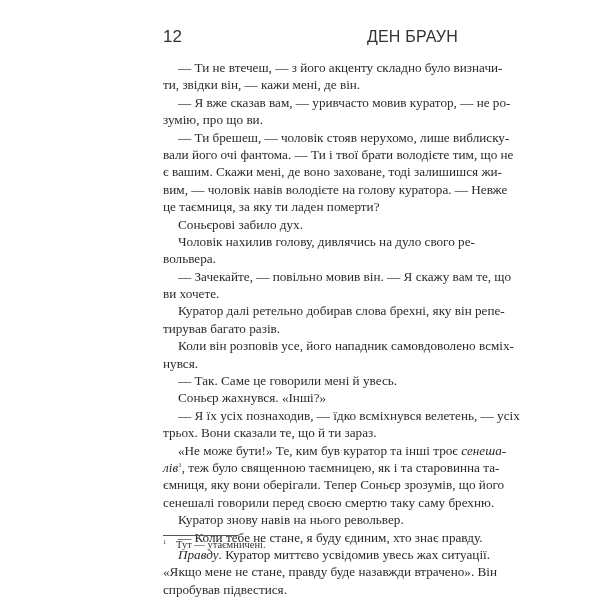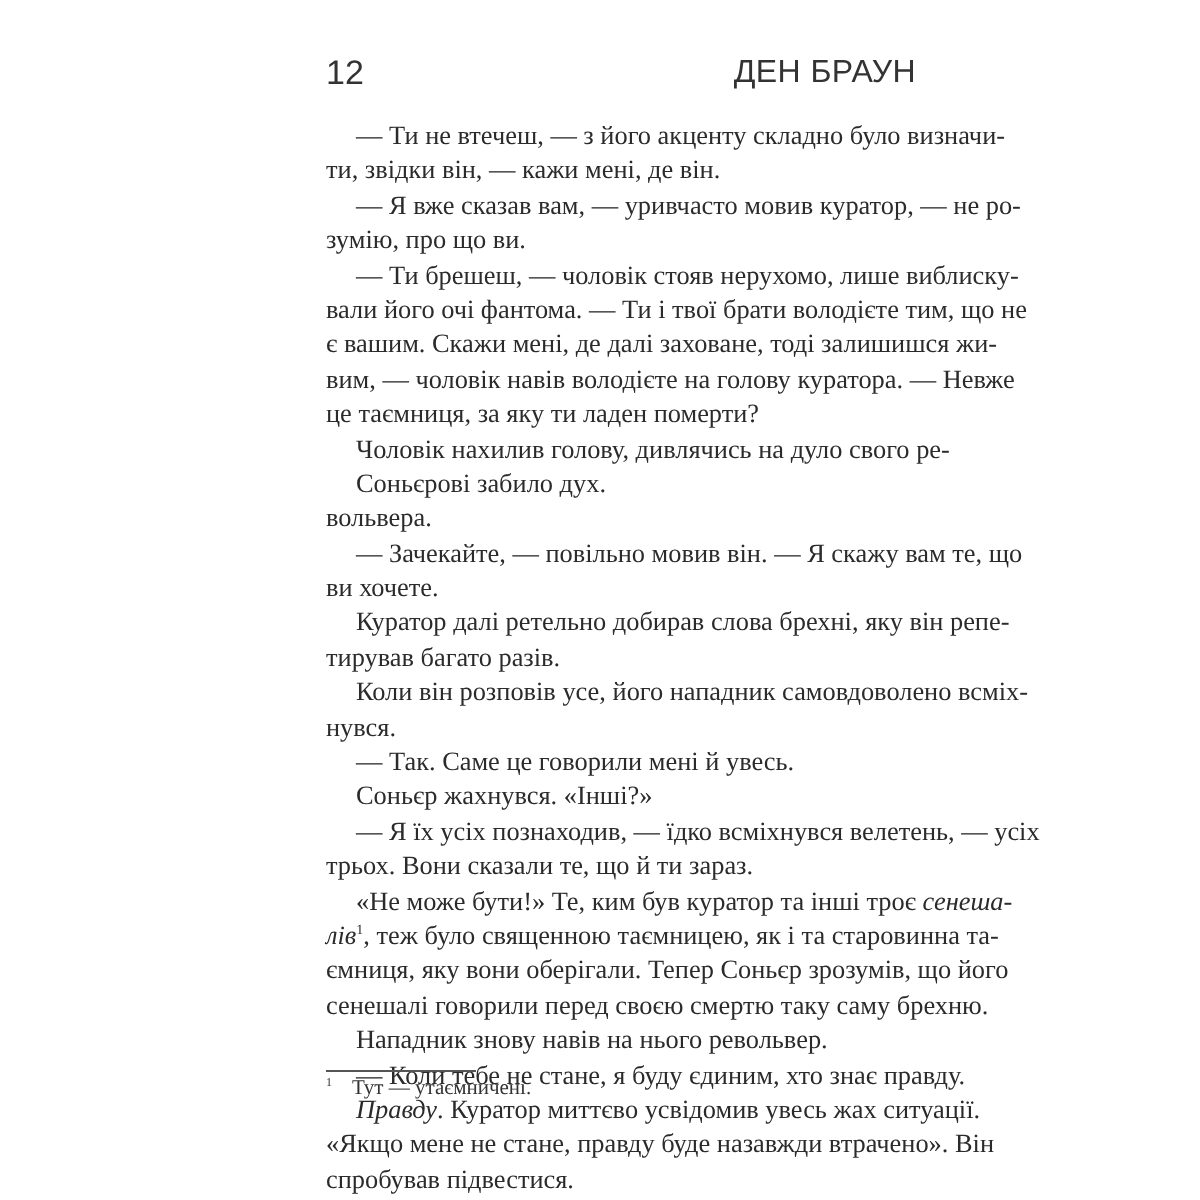--- a/index.html
+++ b/index.html
@@ -40,41 +40,41 @@
     <span class="running-head">ДЕН БРАУН</span>
   </div>
 
   <div class="body-text" id="body-text">
       <div class="line indent">— Ти не втечеш, — з його акценту складно було визначи-</div>
       <div class="line last">ти, звідки він, — кажи мені, де він.</div>
       <div class="line indent">— Я вже сказав вам, — уривчасто мовив куратор, — не ро-</div>
       <div class="line last">зумію, про що ви.</div>
       <div class="line indent">— Ти брешеш, — чоловік стояв нерухомо, лише виблиску-</div>
       <div class="line">вали його очі фантома. — Ти і твої брати володієте тим, що не</div>
-      <div class="line">є вашим. Скажи мені, де далі заховане, тоді залишишся жи-</div>
+      <div class="line">є вашим. Скажи мені, де воно заховане, тоді залишишся жи-</div>
       <div class="line">вим, — чоловік навів володієте на голову куратора. — Невже</div>
       <div class="line last">це таємниця, за яку ти ладен померти?</div>
+      <div class="line indent last">Соньєрові забило дух.</div>
       <div class="line indent">Чоловік нахилив голову, дивлячись на дуло свого ре-</div>
-      <div class="line indent last">Соньєрові забило дух.</div>
       <div class="line last">вольвера.</div>
       <div class="line indent">— Зачекайте, — повільно мовив він. — Я скажу вам те, що</div>
       <div class="line last">ви хочете.</div>
       <div class="line indent">Куратор далі ретельно добирав слова брехні, яку він репе-</div>
       <div class="line last">тирував багато разів.</div>
       <div class="line indent">Коли він розповів усе, його нападник самовдоволено всміх-</div>
       <div class="line last">нувся.</div>
       <div class="line indent last">— Так. Саме це говорили мені й увесь.</div>
       <div class="line indent last">Соньєр жахнувся. «Інші?»</div>
       <div class="line indent">— Я їх усіх познаходив, — їдко всміхнувся велетень, — усіх</div>
       <div class="line last">трьох. Вони сказали те, що й ти зараз.</div>
       <div class="line indent">«Не може бути!» Те, ким був куратор та інші троє <span class="it">сенеша-</span></div>
       <div class="line"><span class="it">лів</span><sup>1</sup>, теж було священною таємницею, як і та старовинна та-</div>
       <div class="line">ємниця, яку вони оберігали. Тепер Соньєр зрозумів, що його</div>
       <div class="line last">сенешалі говорили перед своєю смертю таку саму брехню.</div>
-      <div class="line indent last">Нападник знову навів на нього револьвер.</div>
+      <div class="line indent last">Куратор знову навів на нього револьвер.</div>
       <div class="line indent last">— Коли тебе не стане, я буду єдиним, хто знає правду.</div>
       <div class="line indent"><span class="it">Правду</span>. Куратор миттєво усвідомив увесь жах ситуації.</div>
       <div class="line">«Якщо мене не стане, правду буде назавжди втрачено». Він</div>
       <div class="line last">спробував підвестися.</div>
     </div>
 
   <div class="fn-rule"></div>
   <div class="footnote">
     <span class="fn-mark">1</span><span>Тут — утаємничені.</span>
   </div>

